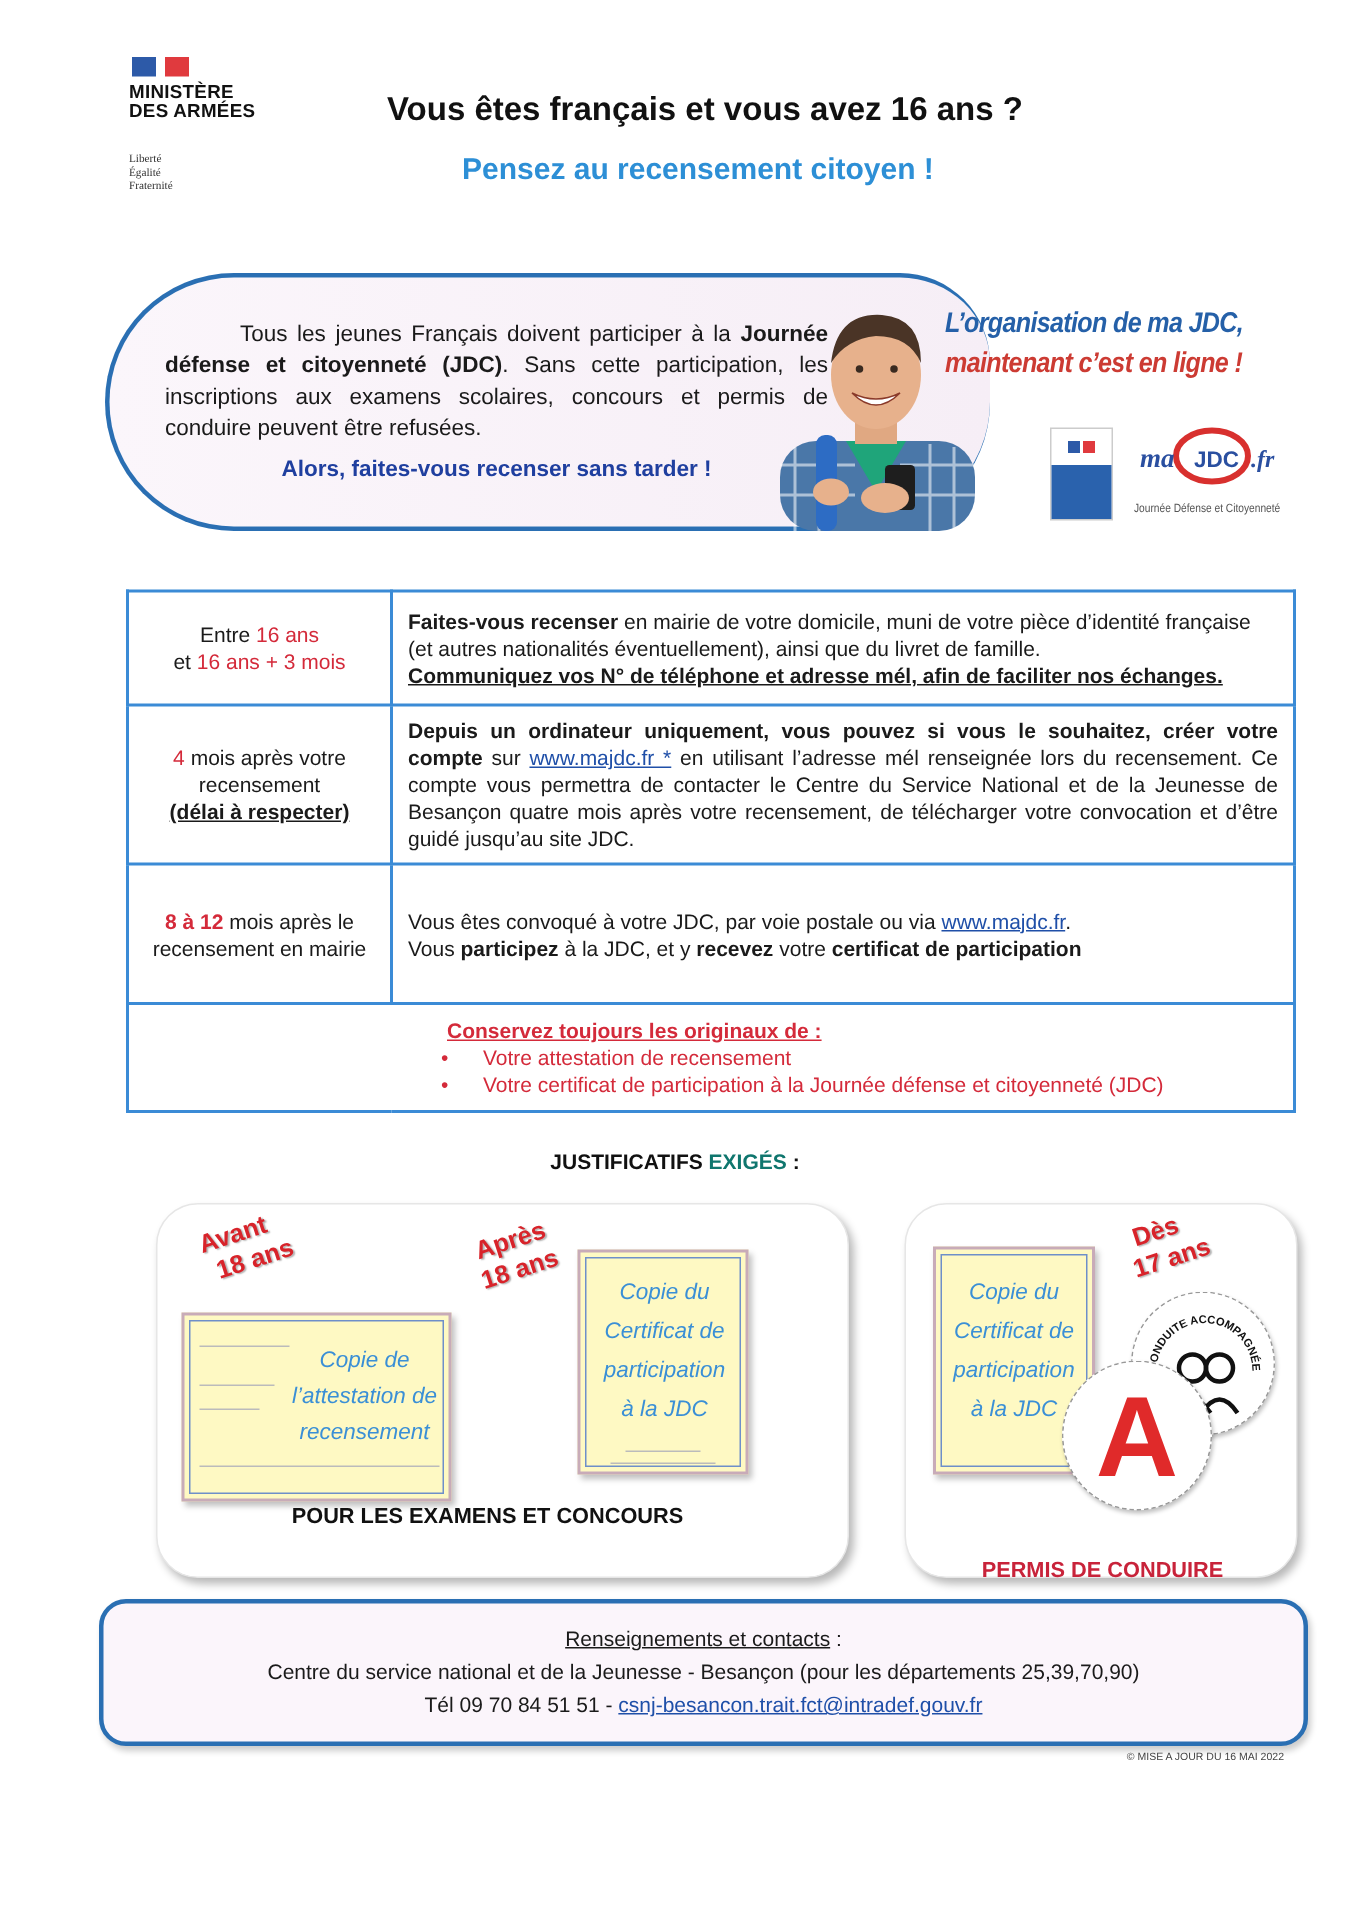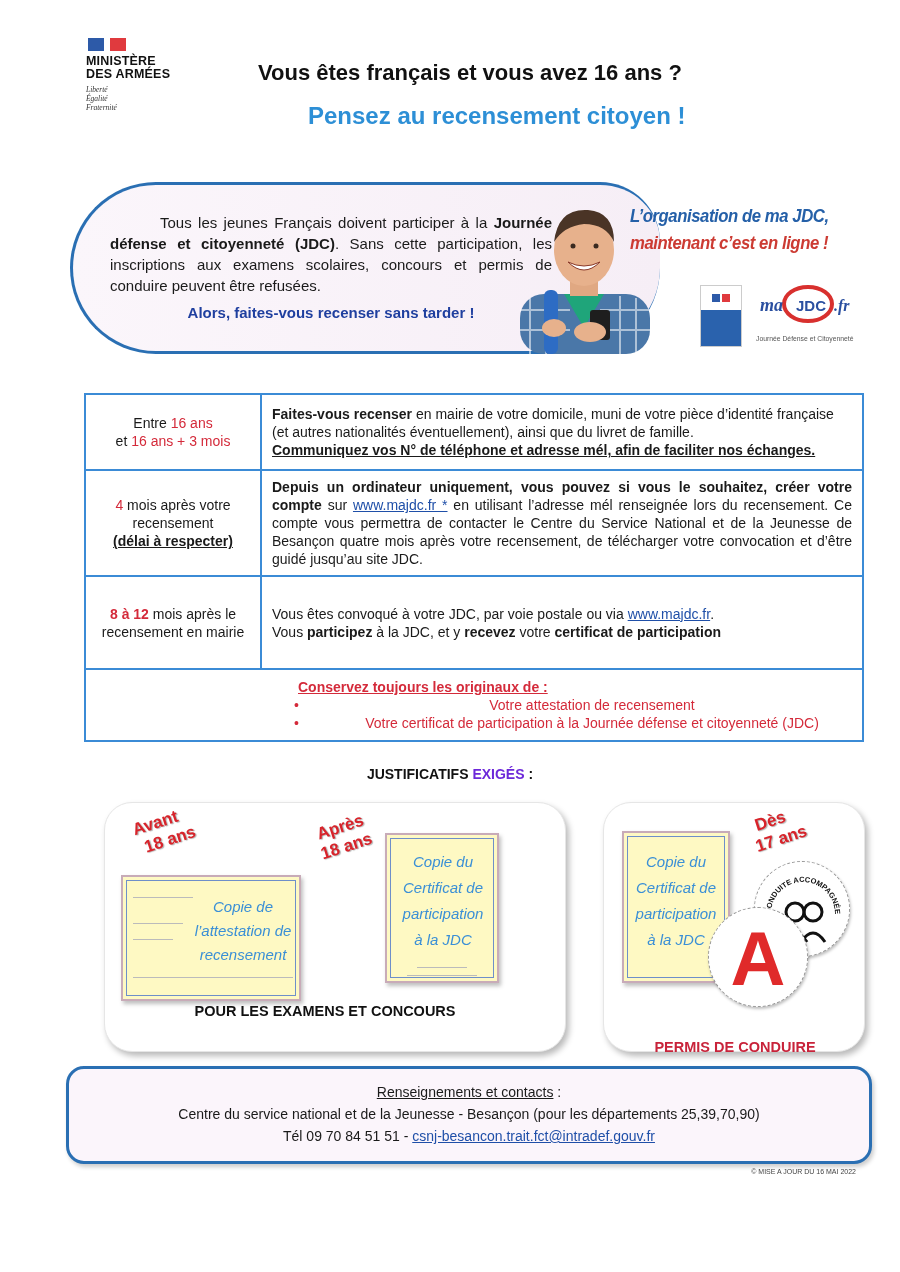--- a/index.html
+++ b/index.html
@@ -6,25 +6,25 @@
   html, body { width: 900px; height: 1272px; background: #ffffff; overflow: hidden; }
   body { position: relative; font-family: "DejaVu Sans", sans-serif; color: #1a1a1a; }
 
   
   .logo { position: absolute; left: 86px; top: 38px; width: 120px; }
   .flag { display: flex; gap: 6px; height: 13px; margin-left: 2px; }
   .flag span { display: block; width: 16px; height: 13px; }
   .flag .b { background: #2d5aa8; }
   .flag .r { background: #e03a3e; }
   .ministry { font-family: "Liberation Sans", sans-serif; font-weight: bold; font-size: 12.5px; line-height: 13px; margin-top: 4px; letter-spacing: 0.2px; color: #111; }
-  .motto { font-family: "Liberation Serif", serif; font-style: italic; font-size: 7.5px; line-height: 9px; margin-top: 4px; color: #333; }
+  .motto { font-family: "Liberation Serif", serif; font-size: 7.5px; line-height: 9px; margin-top: 20px; color: #333; }
 
   
   .title1 { position: absolute; left: 258px; top: 60px; width: 560px; font-family: "Liberation Sans", sans-serif; font-weight: bold; font-size: 22px; color: #111; }
-  .title2 { position: absolute; left: 308px; top: 102px; width: 460px; font-family: "Liberation Sans", sans-serif; font-weight: bold; font-size: 24px; color: #2d8fd6; }
+  .title2 { position: absolute; left: 308px; top: 102px; width: 460px; font-family: "Liberation Sans", sans-serif; font-weight: bold; font-size: 20px; color: #2d8fd6; }
 
   
   .bubble {
     position: absolute; left: 70px; top: 182px; width: 590px; height: 172px;
     border: 3px solid #2a6fb3; border-radius: 86px 60px 86px 86px;
     border-right: none;
     background: linear-gradient(90deg, #fbf6fb, #f6eef6);
   }
   .bubble-text { position: absolute; left: 110px; top: 212px; width: 442px; font-family: "Liberation Sans", sans-serif; font-size: 15px; line-height: 21px; text-align: justify; color: #1a1a1a; }
   .bubble-text .indent { display: inline-block; width: 50px; }
@@ -50,26 +50,26 @@
   .steps th { height: 36px; font-family: "Liberation Sans", sans-serif; font-weight: bold; font-size: 13px; color: #3b8bd6; }
   .steps td { font-family: "Liberation Sans", sans-serif; font-size: 14px; line-height: 18px; vertical-align: middle; }
   .steps td.when { width: 176px; text-align: center; padding: 4px 6px; }
   .steps td.what { padding: 6px 10px; }
   .red { color: #d42a3a; }
   .bold { font-weight: bold; }
   .ul { text-decoration: underline; }
   .link { color: #1f4fa8; text-decoration: underline; }
   .keep { padding: 8px 0 8px 212px; color: #d42a3a; }
   .keep ul { list-style: none; }
-  .keep li { position: relative; padding-left: 24px; text-align: center; }
+  .keep li { position: relative; padding-left: 24px; }
   .keep li::before { content: "•"; position: absolute; left: -4px; color: #d42a3a; }
 
   
   .justif { position: absolute; left: 0; width: 900px; top: 766px; text-align: center; font-family: "Liberation Sans", sans-serif; font-weight: bold; font-size: 14px; color: #111; }
-  .justif .red { color: #6d28d9; }
+  .justif .red { color: #0f766e; }
 
   .card { position: absolute; background: #fff; border-radius: 28px; box-shadow: 3px 4px 6px rgba(0,0,0,0.28); border: 1px solid #e6e6e6; }
   .card-left { left: 104px; top: 802px; width: 462px; height: 250px; }
   .card-right { left: 603px; top: 802px; width: 262px; height: 250px; }
 
   .stamp { position: absolute; font-family: "Liberation Sans", sans-serif; font-weight: bold; font-size: 17px; color: #d8232a; text-shadow: 1px 1px 1px rgba(0,0,0,0.3); transform: rotate(-18deg); line-height: 20px; text-align: center; }
 
   .doc { position: absolute; background: #fef9c3; border: 2px solid #c8abb8; box-shadow: 2px 3px 4px rgba(0,0,0,0.25); font-style: italic; }
   .doc .inner { position: absolute; inset: 3px; border: 1px solid #6e8fc9; }
   .doc-label { position: absolute; font-family: "Liberation Sans", sans-serif; color: #3a8fd6; font-size: 15px; line-height: 26px; text-align: center; }

